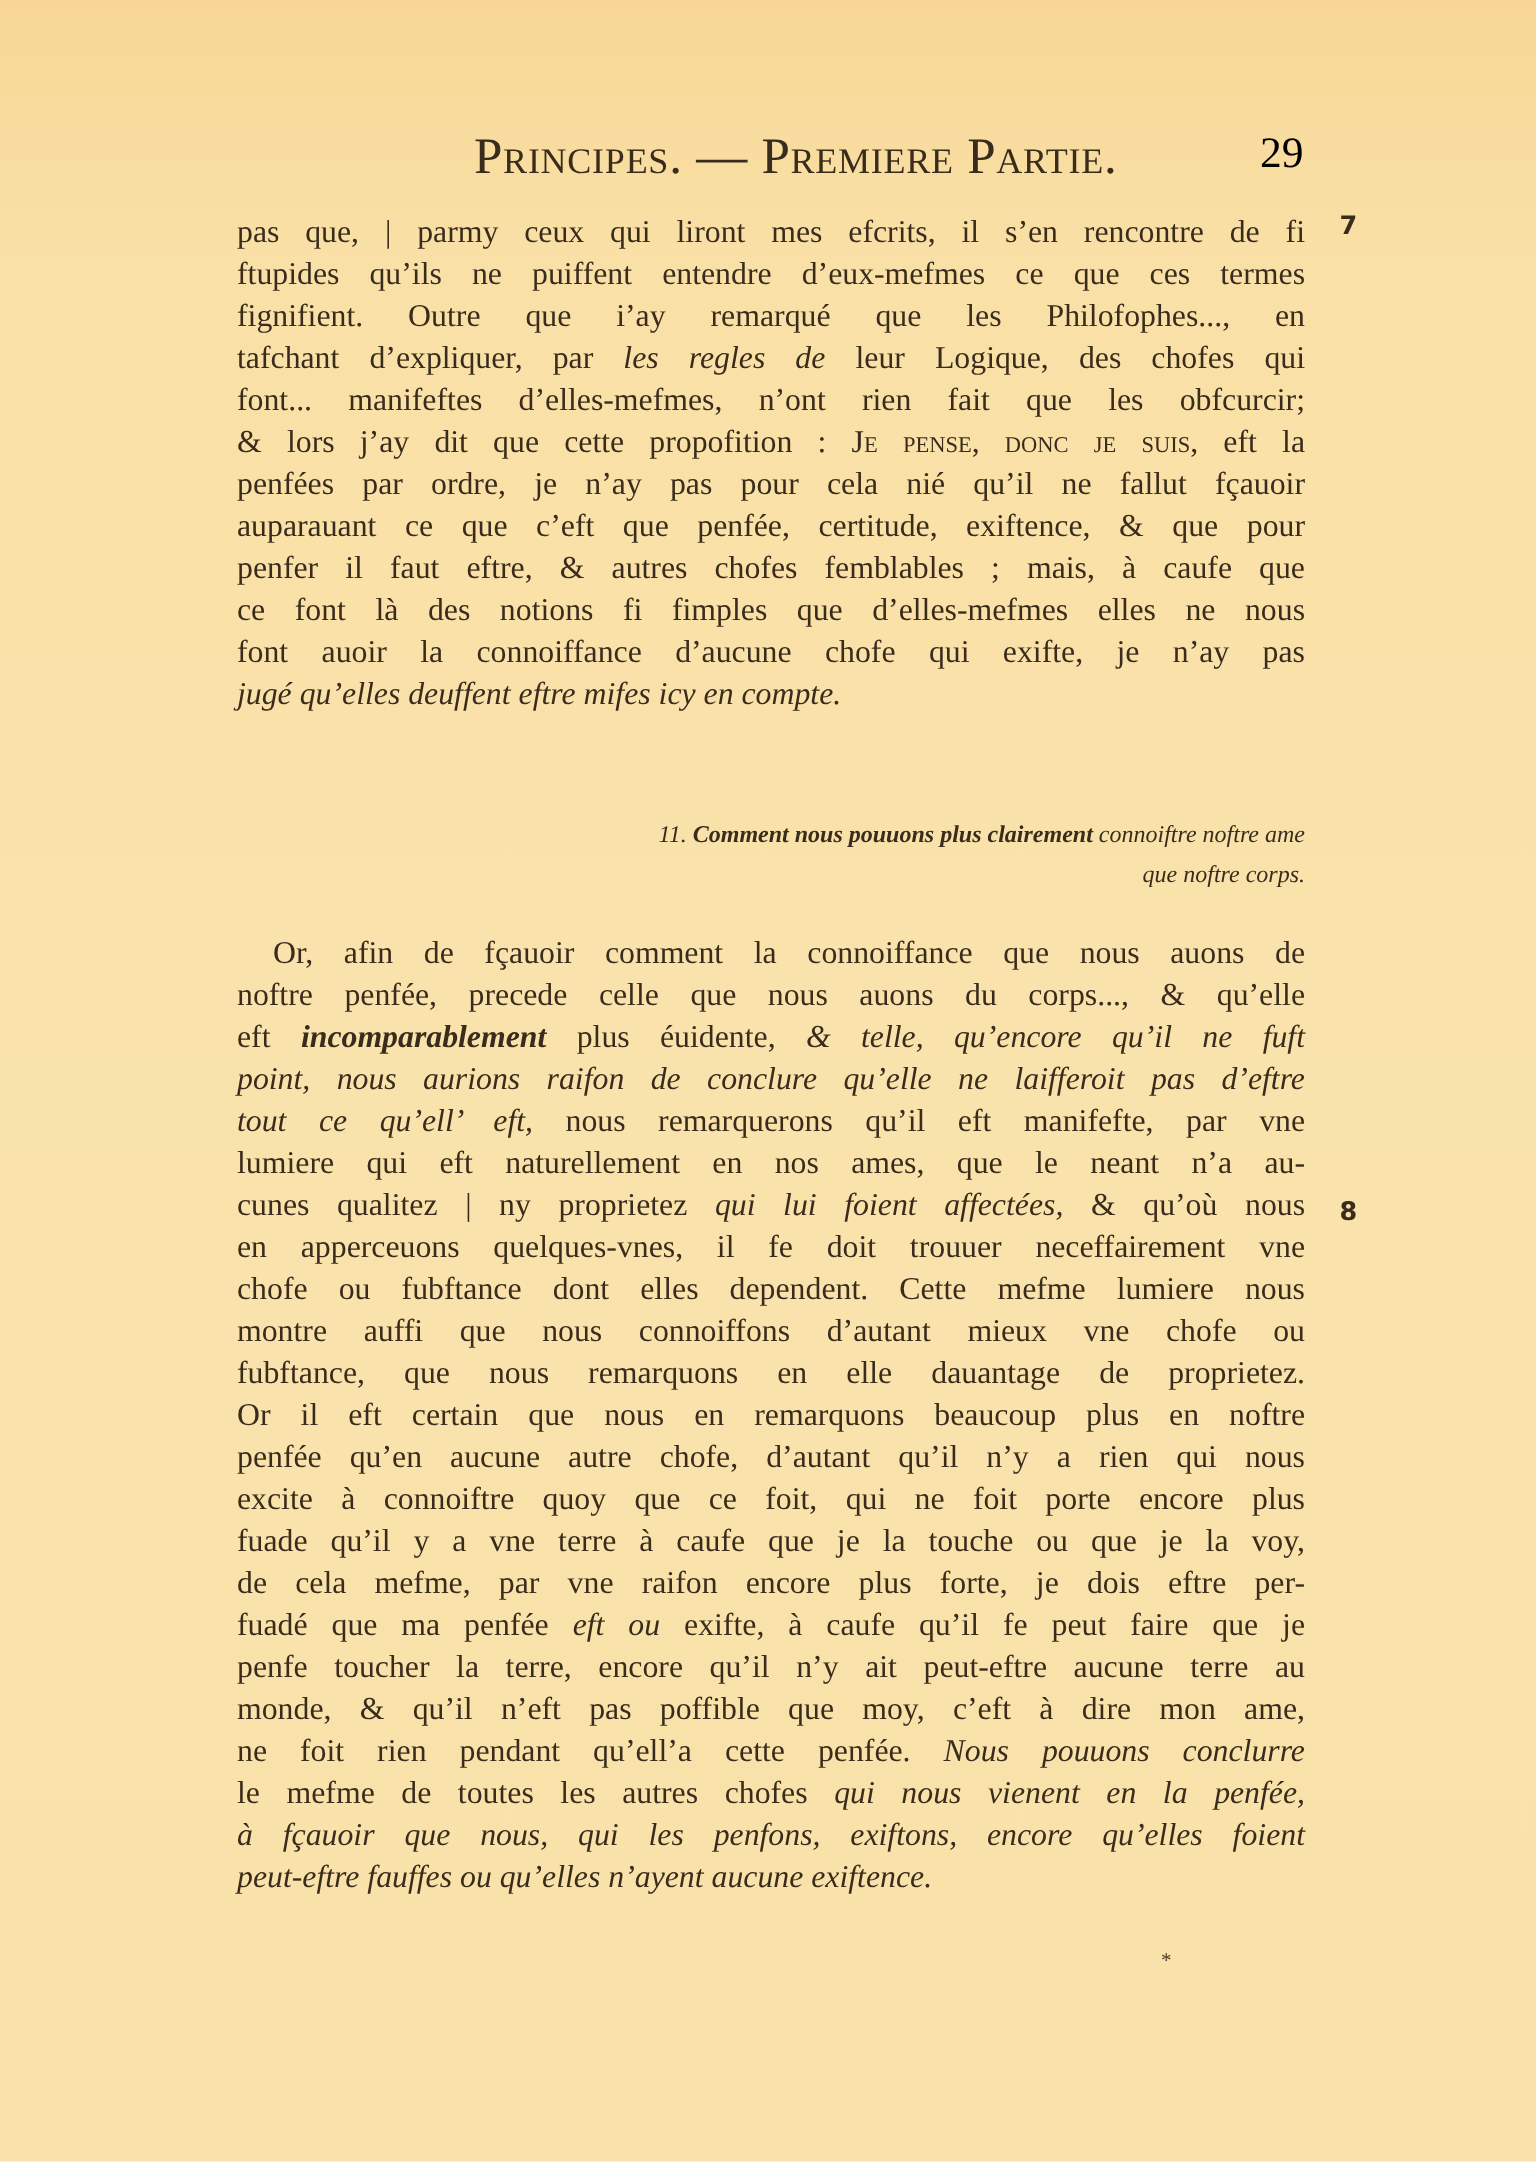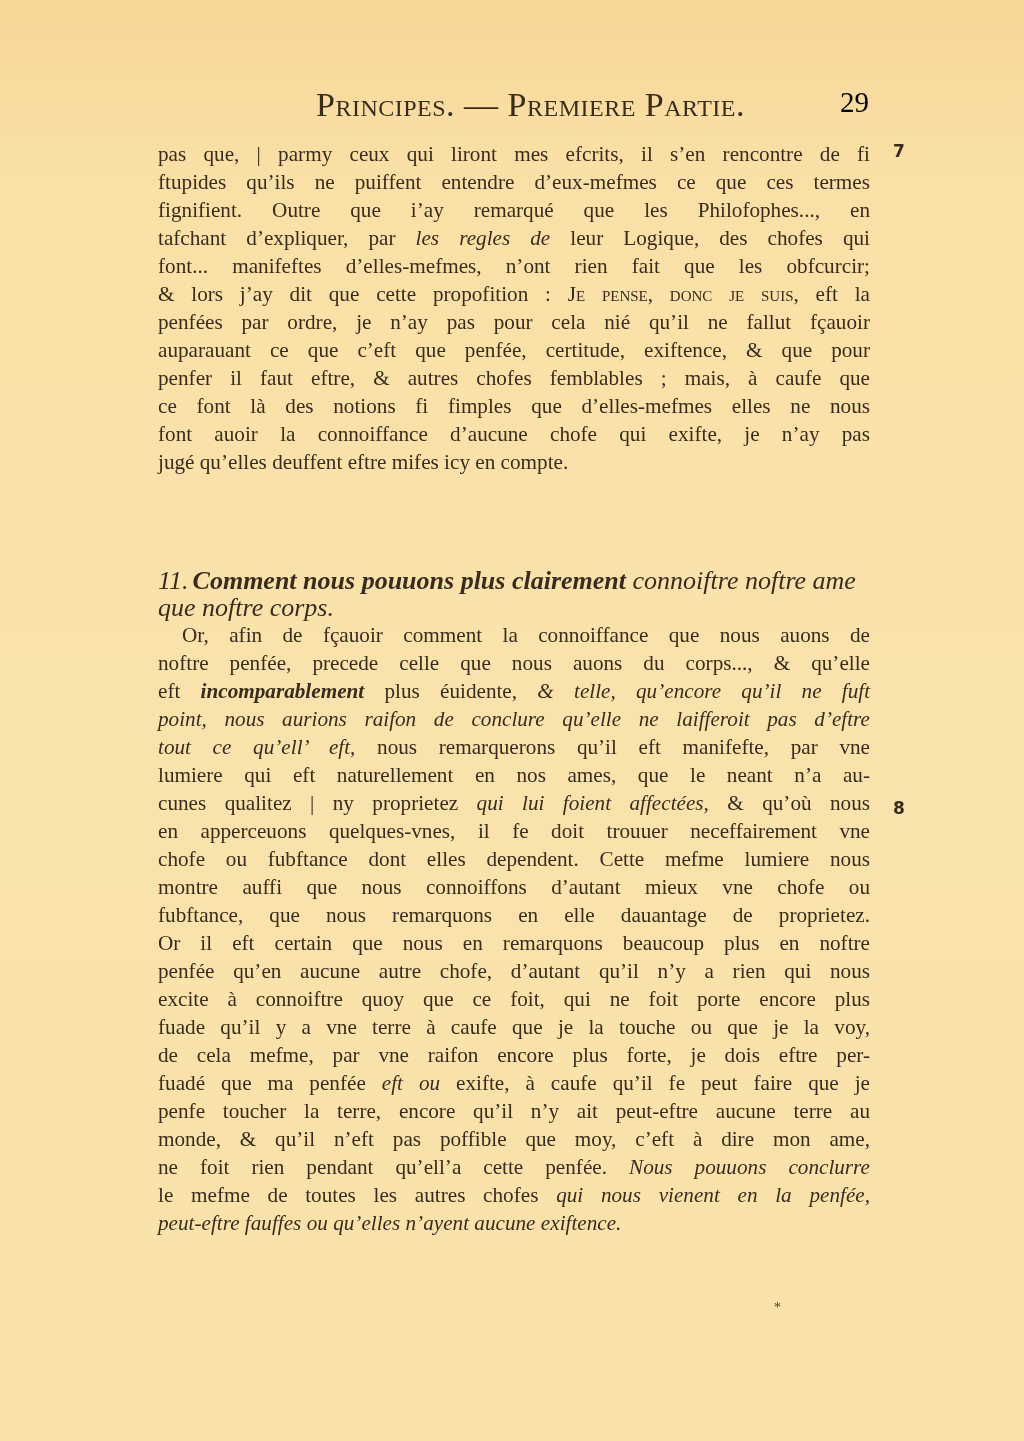--- a/index.html
+++ b/index.html
@@ -39,33 +39,33 @@
       line-height: 28px;
       text-align: justify;
     }
     .line {
       display: block;
       height: 28px;
       white-space: nowrap;
       text-align: justify;
       text-align-last: justify;
     }
-    .line.last { text-align-last: left; }
+    .line.last { text-align-last: left; font-style: italic; }
     .line.indent { padding-left: 24px; }
     .i { font-style: italic; }
     .sc { font-variant: small-caps; }
     .block1 { top: 140px; }
     .heading {
       position: absolute;
-      top: 567px;
+      top: 543px;
       left: 158px;
       width: 712px;
-      text-align: left;
+      text-align: right;
       font-style: italic;
-      font-size: 26px;
+      font-size: 16px;
       line-height: 27px;
     }
     .heading .num { font-style: italic; margin-right: 4px; }
     .heading .bold { font-weight: bold; }
     .block2 { top: 621px; }
     .margin-num {
       position: absolute;
       left: 893px;
       font-size: 17px;
       font-weight: bold;
@@ -128,17 +128,18 @@
     <span class="line">Or il eft certain que nous en remarquons beaucoup plus en noftre</span>
     <span class="line">penfée qu’en aucune autre chofe, d’autant qu’il n’y a rien qui nous</span>
     <span class="line">excite à connoiftre quoy que ce foit, qui ne foit porte encore plus</span>
     <span class="line">fuade qu’il y a vne terre à caufe que je la touche ou que je la voy,</span>
     <span class="line">de cela mefme, par vne raifon encore plus forte, je dois eftre per-</span>
     <span class="line"><span>fuadé que ma penfée</span> <span class="i">eft ou</span> <span>exifte, à caufe qu’il fe peut faire que je</span></span>
     <span class="line">penfe toucher la terre, encore qu’il n’y ait peut-eftre aucune terre au</span>
     <span class="line">monde, &amp; qu’il n’eft pas poffible que moy, c’eft à dire mon ame,</span>
     <span class="line"><span>ne foit rien pendant qu’ell’a cette penfée.</span> <span class="i">Nous pouuons conclurre</span></span>
     <span class="line"><span>le mefme de toutes les autres chofes</span> <span class="i">qui nous vienent en la penfée,</span></span>
+    <span class="line i">à fçauoir que nous, qui les penfons, exiftons, encore qu’elles foient</span>
     <span class="line i last">peut-eftre fauffes ou qu’elles n’ayent aucune exiftence.</span>
   </div>
 
   <div class="asterisk">*</div>
 </div>
 
 </body></html>

